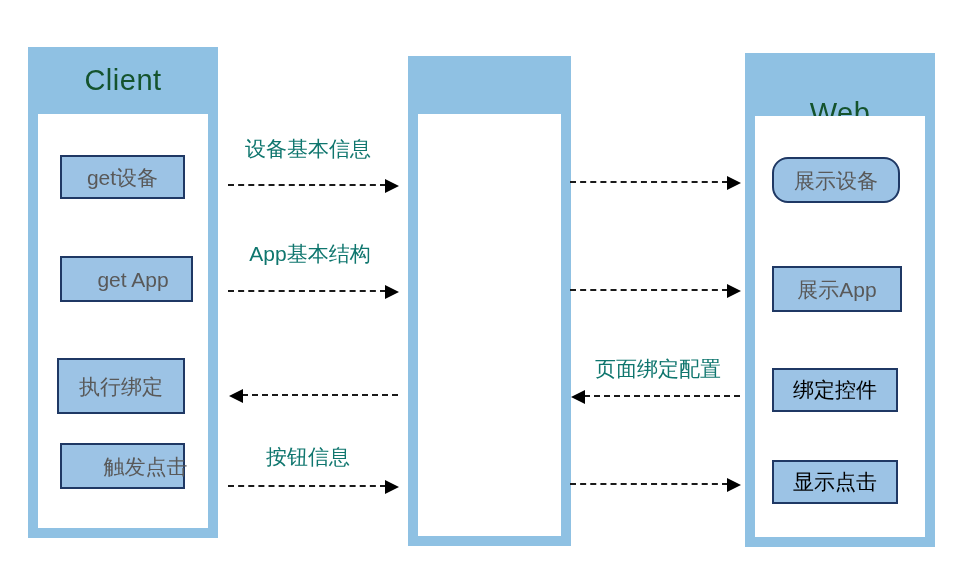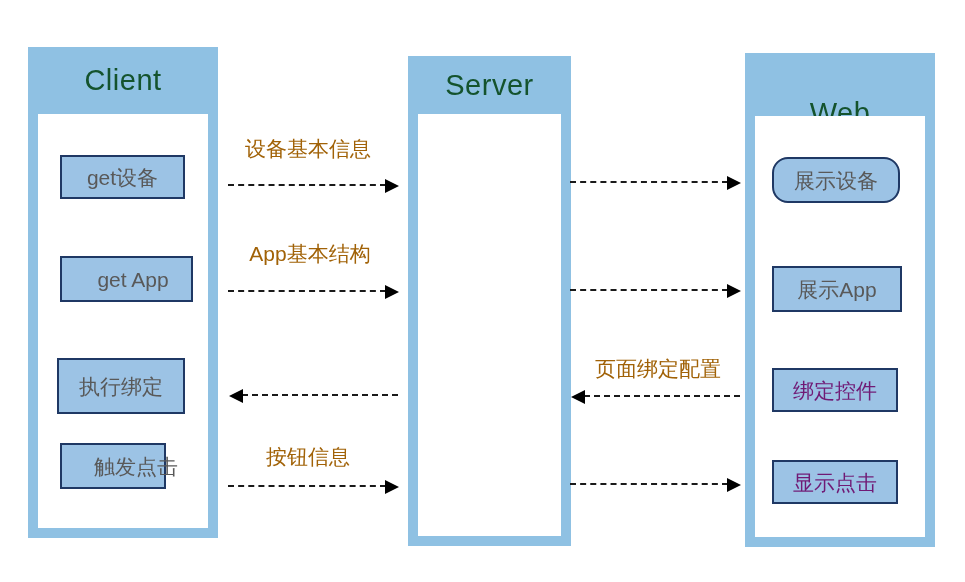--- a/index.html
+++ b/index.html
@@ -52,22 +52,22 @@
     border: 2px solid #1F3864;
     display: flex;
     align-items: center;
     justify-content: center;
     color: #595959;
     font-size: 21px;
     line-height: 1;
     white-space: nowrap;
   }
   .step.serif {
-    font-family: Liberation Sans, sans-serif;
-    color: #701a75;
+    font-family: Liberation Serif, serif;
+    color: #000000;
     font-size: 21px;
   }
 
   
   .arrow {
     position: absolute;
     height: 0;
     border-top: 2px dashed #1a1a1a;
   }
   .arrowhead {
@@ -85,21 +85,21 @@
   .arrowhead.left {
     left: -13px;
     border-top: 7px solid transparent;
     border-bottom: 7px solid transparent;
     border-right: 14px solid #000000;
   }
 
   
   .flow-label {
     position: absolute;
-    color: #a16207;
+    color: #0f766e;
     font-size: 21px;
     line-height: 1;
     white-space: nowrap;
     text-align: center;
   }
 </style>
 </head>
 <body>
 
 <div id="canvas">
@@ -111,26 +111,25 @@
 
   <div class="step" style="left:60px; top:155px; width:125px; height:44px;">
     <span>get设备</span>
   </div>
   <div class="step" style="left:60px; top:256px; width:133px; height:46px;padding-left:13px;">
     <span>get App</span>
   </div>
   <div class="step" style="left:57px; top:358px; width:128px; height:56px;">
     <span>执行绑定</span>
   </div>
-  <div class="step" style="left:60px; top:443px; width:106px; height:46px;padding-left:46px;">
+  <div class="step" style="left:60px; top:443px; width:125px; height:46px;padding-left:46px;">
     <span>触发点击</span>
   </div>
 
   <div class="lane" style="left:408px; top:56px; width:163px; height:490px;">
-    <div class="lane-header" style="height:58px;">Server</div>
     <div class="lane-body" style="left:10px; top:58px; width:143px; height:422px;"></div>
   </div>
 
   <div class="lane" style="left:745px; top:53px; width:190px; height:494px;">
     <div class="lane-header" style="height:74px;margin-top:23px;">Web</div>
     <div class="lane-body" style="left:10px; top:63px; width:170px; height:421px;"></div>
   </div>
 
   <div class="step" style="left:772px; top:157px; width:128px; height:46px;border-radius:16px;">
     <span>展示设备</span>

